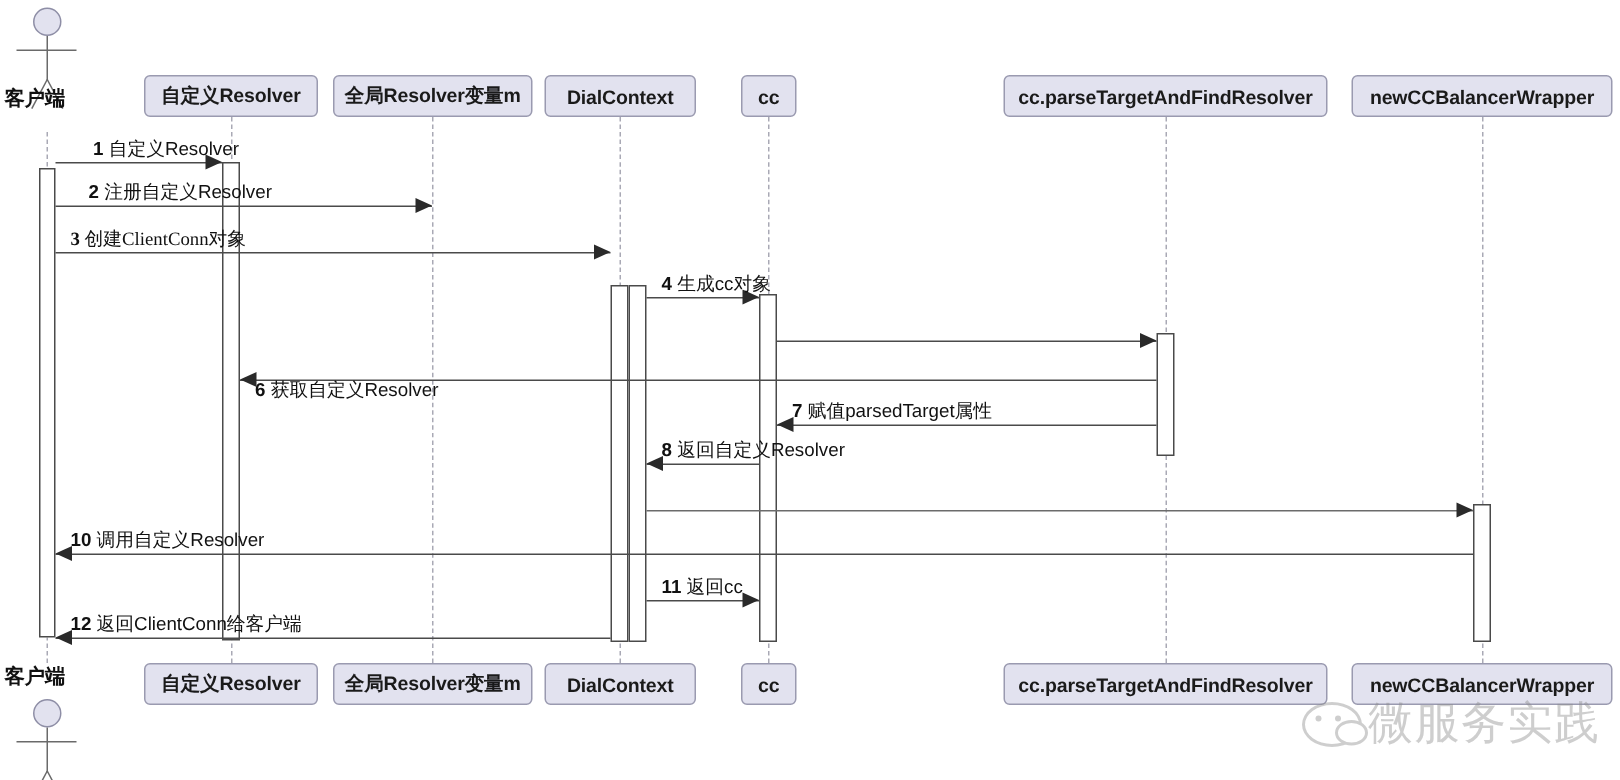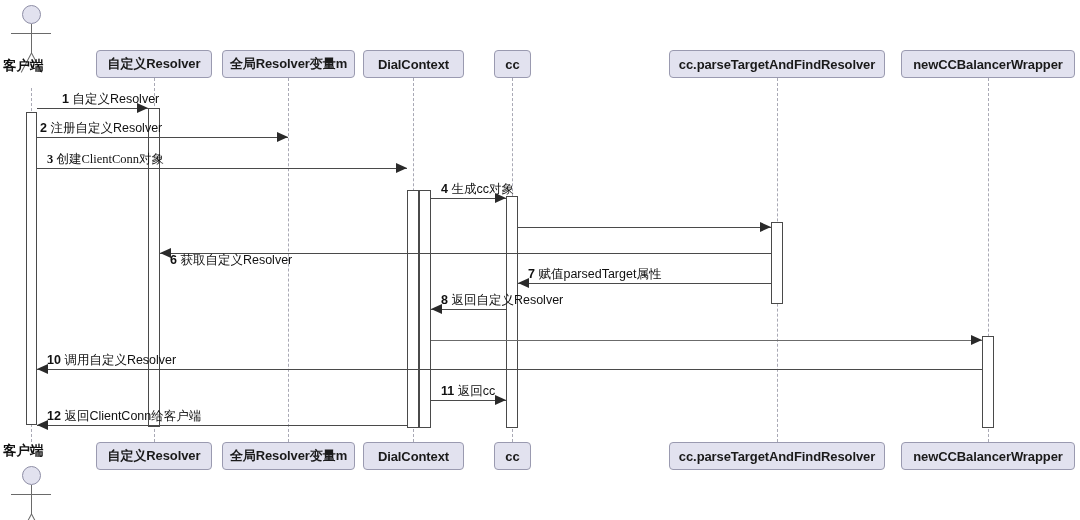--- a/index.html
+++ b/index.html
@@ -190,21 +190,21 @@
     <div class="activation" style="left: 407px; top: 190px; width: 12px; height: 238px; z-index: 2;"></div>
     <div class="activation" style="left: 419px; top: 190px; width: 12px; height: 238px; z-index: 2;"></div>
     <div class="activation" style="left: 506px; top: 196px; width: 12px; height: 232px; z-index: 2;"></div>
     <div class="activation" style="left: 771px; top: 222px; width: 12px; height: 82px; z-index: 2;"></div>
     <div class="activation" style="left: 982px; top: 336px; width: 12px; height: 92px; z-index: 2;"></div>
     <div class="msgline" style="left: 37px; top: 108px; width: 111px; z-index: 3;"></div>
     <div class="arrowhead arrow-right" style="left: 137px; top: 103px; z-index: 4;"></div>
     <div class="msglabel" style="left: 62px; top: 92px; z-index: 5;"><span class="num">1</span> <span>自定义Resolver</span></div>
     <div class="msgline" style="left: 37px; top: 137px; width: 251px; z-index: 3;"></div>
     <div class="arrowhead arrow-right" style="left: 277px; top: 132px; z-index: 4;"></div>
-    <div class="msglabel" style="left: 40px; top: 121px; z-index: 5;"><span class="num">2</span> <span>注册自定义Resolver</span></div>
+    <div class="msglabel" style="left: 59px; top: 121px; z-index: 5;"><span class="num">2</span> <span>注册自定义Resolver</span></div>
     <div class="msgline" style="left: 37px; top: 168px; width: 370px; z-index: 3;"></div>
     <div class="arrowhead arrow-right" style="left: 396px; top: 163px; z-index: 4;"></div>
     <div class="msglabel" style="left: 47px; top: 152px; z-index: 5; font-family: Liberation Serif, serif;"><span class="num">3</span> <span>创建ClientConn对象</span></div>
     <div class="msgline" style="left: 431px; top: 198px; width: 75px; z-index: 3;"></div>
     <div class="arrowhead arrow-right" style="left: 495px; top: 193px; z-index: 4;"></div>
     <div class="msglabel" style="left: 441px; top: 182px; z-index: 5;"><span class="num">4</span> <span>生成cc对象</span></div>
     <div class="msgline" style="left: 518px; top: 227px; width: 253px; z-index: 3;"></div>
     <div class="arrowhead arrow-right" style="left: 760px; top: 222px; z-index: 4;"></div>
     <div class="msgline" style="left: 160px; top: 253px; width: 611px; z-index: 3;"></div>
     <div class="arrowhead arrow-left" style="left: 160px; top: 248px; z-index: 4;"></div>
@@ -219,13 +219,20 @@
     <div class="arrowhead arrow-right" style="left: 971px; top: 335px; z-index: 4;"></div>
     <div class="msgline" style="left: 37px; top: 369px; width: 945px; z-index: 3;"></div>
     <div class="arrowhead arrow-left" style="left: 37px; top: 364px; z-index: 4;"></div>
     <div class="msglabel" style="left: 47px; top: 353px; z-index: 5;"><span class="num">10</span> <span>调用自定义Resolver</span></div>
     <div class="msgline" style="left: 431px; top: 400px; width: 75px; z-index: 3;"></div>
     <div class="arrowhead arrow-right" style="left: 495px; top: 395px; z-index: 4;"></div>
     <div class="msglabel" style="left: 441px; top: 384px; z-index: 5;"><span class="num">11</span> <span>返回cc</span></div>
     <div class="msgline" style="left: 37px; top: 425px; width: 370px; z-index: 3;"></div>
     <div class="arrowhead arrow-left" style="left: 37px; top: 420px; z-index: 4;"></div>
     <div class="msglabel" style="left: 47px; top: 409px; z-index: 5;"><span class="num">12</span> <span>返回ClientConn给客户端</span></div>
+    <div id="watermark">
+      <div id="wm-bubble"></div>
+      <div id="wm-bubble2"></div>
+      <div class="wm-eye" style="left: 11px; top: 19px;"></div>
+      <div class="wm-eye" style="left: 24px; top: 19px;"></div>
+      <div id="wm-text">微服务实践</div>
+    </div>
   </div>
 
 </body></html>

